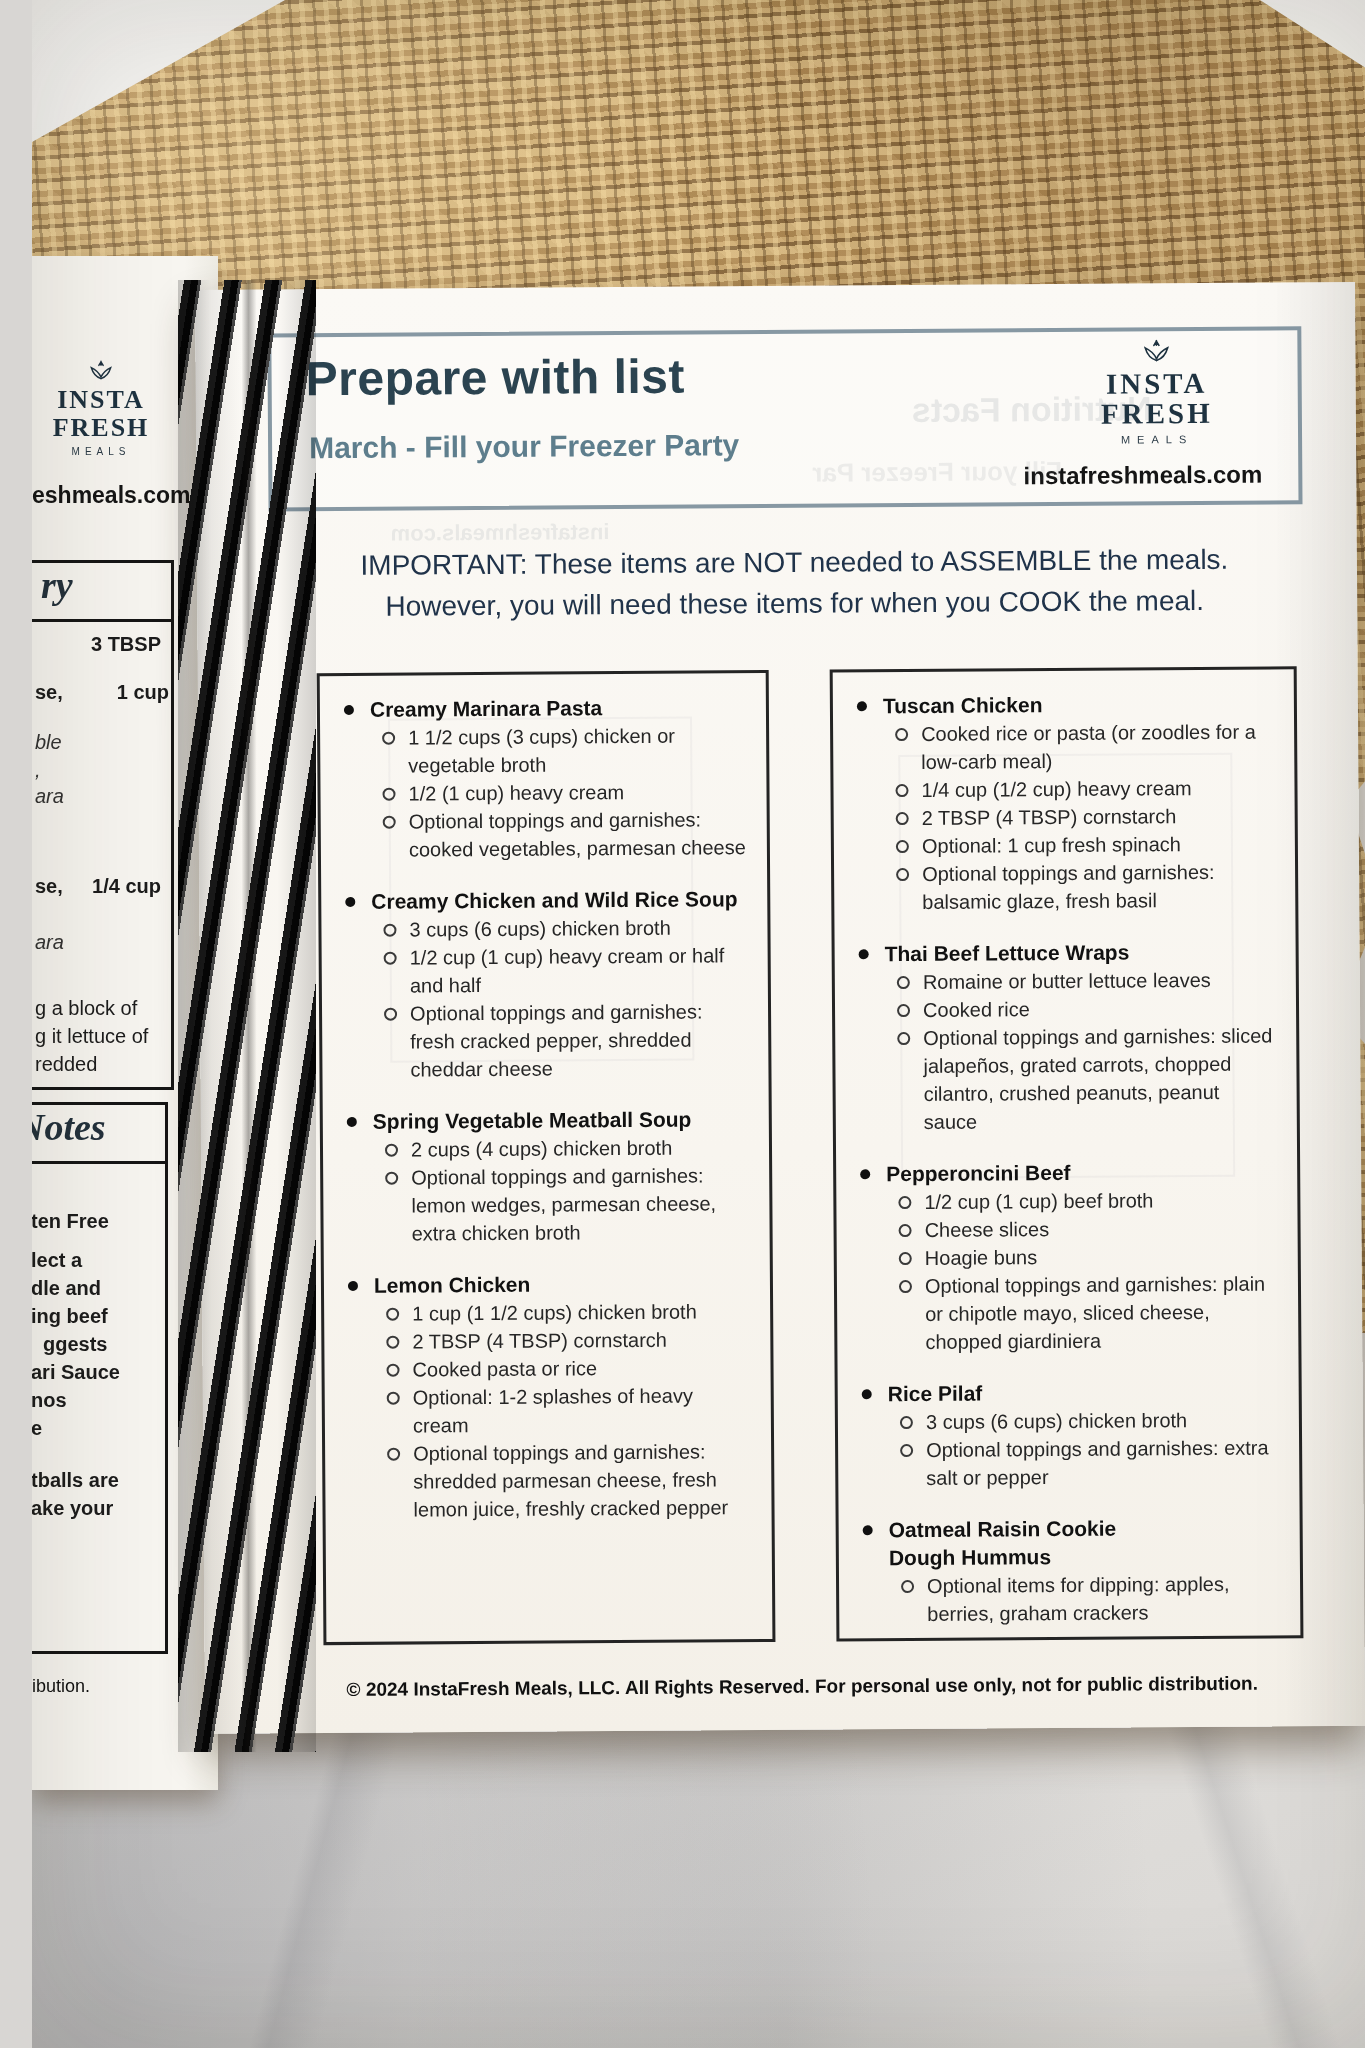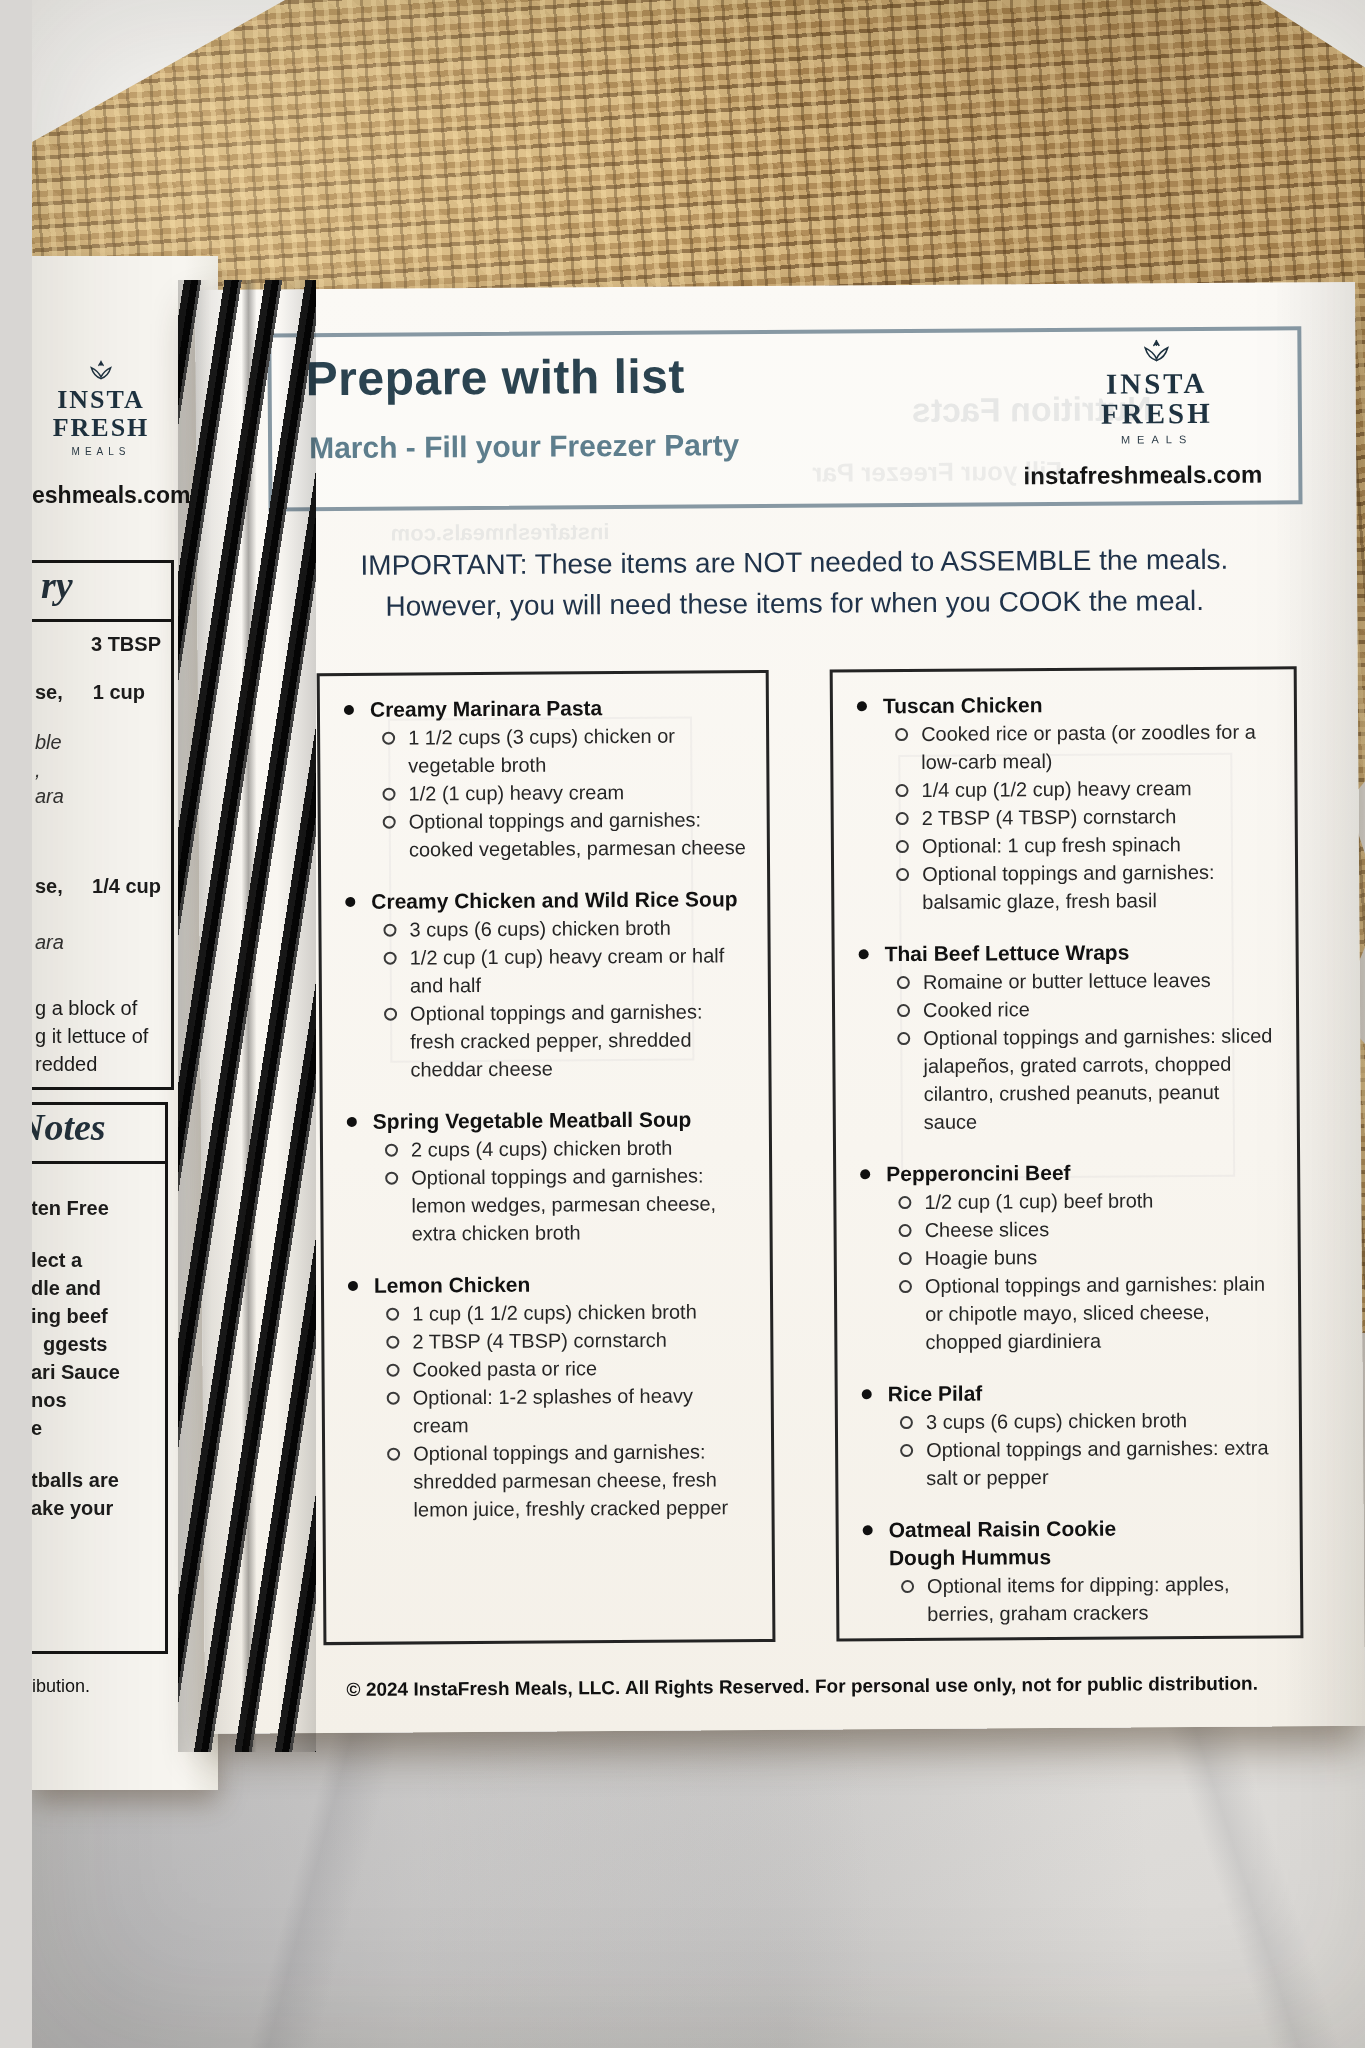--- a/index.html
+++ b/index.html
@@ -136,36 +136,36 @@
       <div class="pl-serif">FRESH</div>
       <div class="pl-meals">MEALS</div>
     </div>
     <div class="pl-url">eshmeals.com</div>
 
     <div class="pl-box pl-boxA">
       <div class="script-head" style="left:40px;top:0;">ry</div>
       <div class="pl-div"></div>
       <div class="plf b" style="right:10px;top:70px;">3 TBSP</div>
       <div class="plf b" style="left:34px;top:118px;">se,</div>
-      <div class="plf b" style="right:26px;top:118px;">1 cup</div>
+      <div class="plf b" style="right:2px;top:118px;">1 cup</div>
       <div class="plf i" style="left:34px;top:168px;">ble</div>
       <div class="plf i" style="left:34px;top:196px;">,</div>
       <div class="plf i" style="left:34px;top:222px;">ara</div>
       <div class="plf b" style="left:34px;top:312px;">se,</div>
       <div class="plf b" style="right:10px;top:312px;">1/4 cup</div>
       <div class="plf i" style="left:34px;top:368px;">ara</div>
       <div class="plf" style="left:34px;top:434px;">g a block of</div>
       <div class="plf" style="left:34px;top:462px;">g it lettuce of</div>
       <div class="plf" style="left:34px;top:490px;">redded</div>
     </div>
 
     <div class="pl-box pl-boxB">
       <div class="script-head" style="left:16px;top:0;">Notes</div>
       <div class="pl-div"></div>
-      <div class="plf b" style="left:30px;top:92px;">ten Free</div>
+      <div class="plf b" style="left:30px;top:105px;">ten Free</div>
       <div class="plf b" style="left:30px;top:144px;">lect a</div>
       <div class="plf b" style="left:30px;top:172px;text-align:right;">dle and</div>
       <div class="plf b" style="left:30px;top:200px;">ing beef</div>
       <div class="plf b" style="left:30px;top:228px;padding-left:12px;">ggests</div>
       <div class="plf b" style="left:30px;top:256px;">ari Sauce</div>
       <div class="plf b" style="left:30px;top:284px;">nos</div>
       <div class="plf b" style="left:30px;top:312px;">e</div>
       <div class="plf b" style="left:30px;top:364px;">tballs are</div>
       <div class="plf b" style="left:30px;top:392px;">ake your</div>
     </div>

